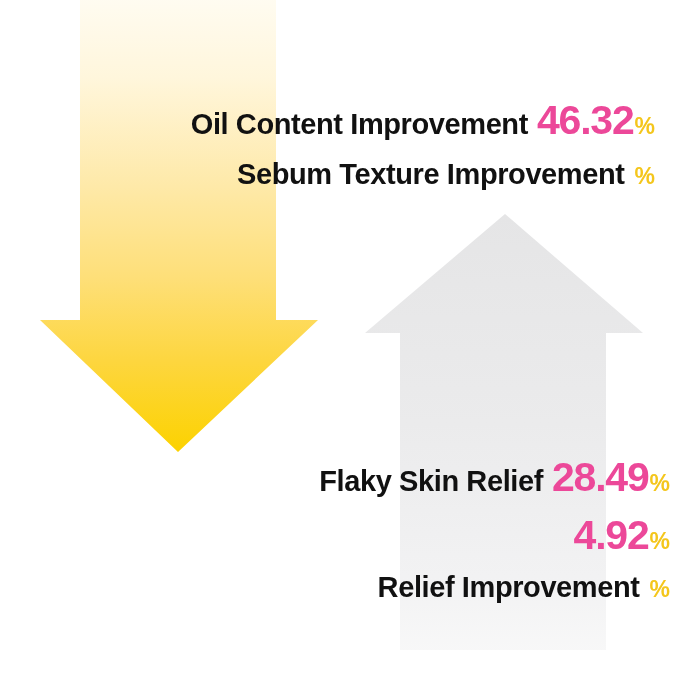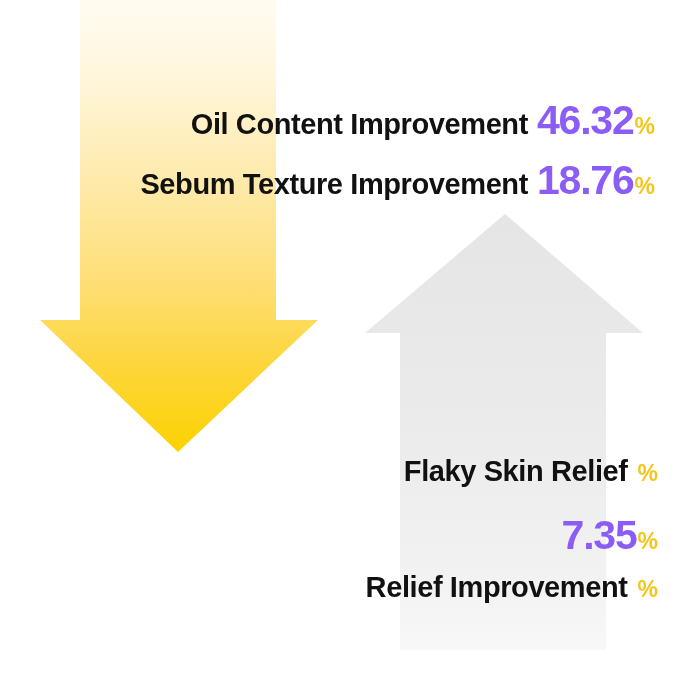--- a/index.html
+++ b/index.html
@@ -32,21 +32,21 @@
     display: flex;
     flex-direction: column;
   }
   #group-decrease {
     left: 0;
     top: 100px;
     width: 655px;
     align-items: flex-end;
   }
   #group-increase {
-    left: 0;
+    left: 12px;
     top: 457px;
     width: 658px;
     align-items: flex-end;
   }
 
   .stat-row {
     display: flex;
     align-items: baseline;
     white-space: nowrap;
     line-height: 1;
@@ -57,21 +57,21 @@
   .stat-label {
     font-size: 29px;
     font-weight: bold;
     color: #111111;
     letter-spacing: -0.4px;
     margin-right: 9px;
   }
   .stat-value {
     font-size: 41px;
     font-weight: bold;
-    color: #8b5cf6;
+    color: #ec4899;
     letter-spacing: -1.2px;
   }
   .stat-unit {
     font-size: 23px;
     font-weight: bold;
     color: #F4C61C;
     margin-left: 1px;
   }
 </style>
 </head>
@@ -105,34 +105,34 @@
   <div class="stat-group" id="group-decrease">
 
     <div class="stat-row">
       <span class="stat-label">Oil Content Improvement</span>
       <span class="stat-value">46.32</span>
       <span class="stat-unit">%</span>
     </div>
 
     <div class="stat-row">
       <span class="stat-label">Sebum Texture Improvement</span>
-      <span class="stat-value">18.76</span>
       <span class="stat-unit">%</span>
     </div>
   </div>
 
   <div class="stat-group" id="group-increase">
 
     <div class="stat-row">
       <span class="stat-label">Flaky Skin Relief</span>
+      <span class="stat-value">28.49</span>
       <span class="stat-unit">%</span>
     </div>
 
     <div class="stat-row">
-      <span class="stat-value">7.35</span>
+      <span class="stat-value">4.92</span>
       <span class="stat-unit">%</span>
     </div>
 
     <div class="stat-row">
       <span class="stat-label">Relief Improvement</span>
       <span class="stat-unit">%</span>
     </div>
   </div>
 
 </div>

